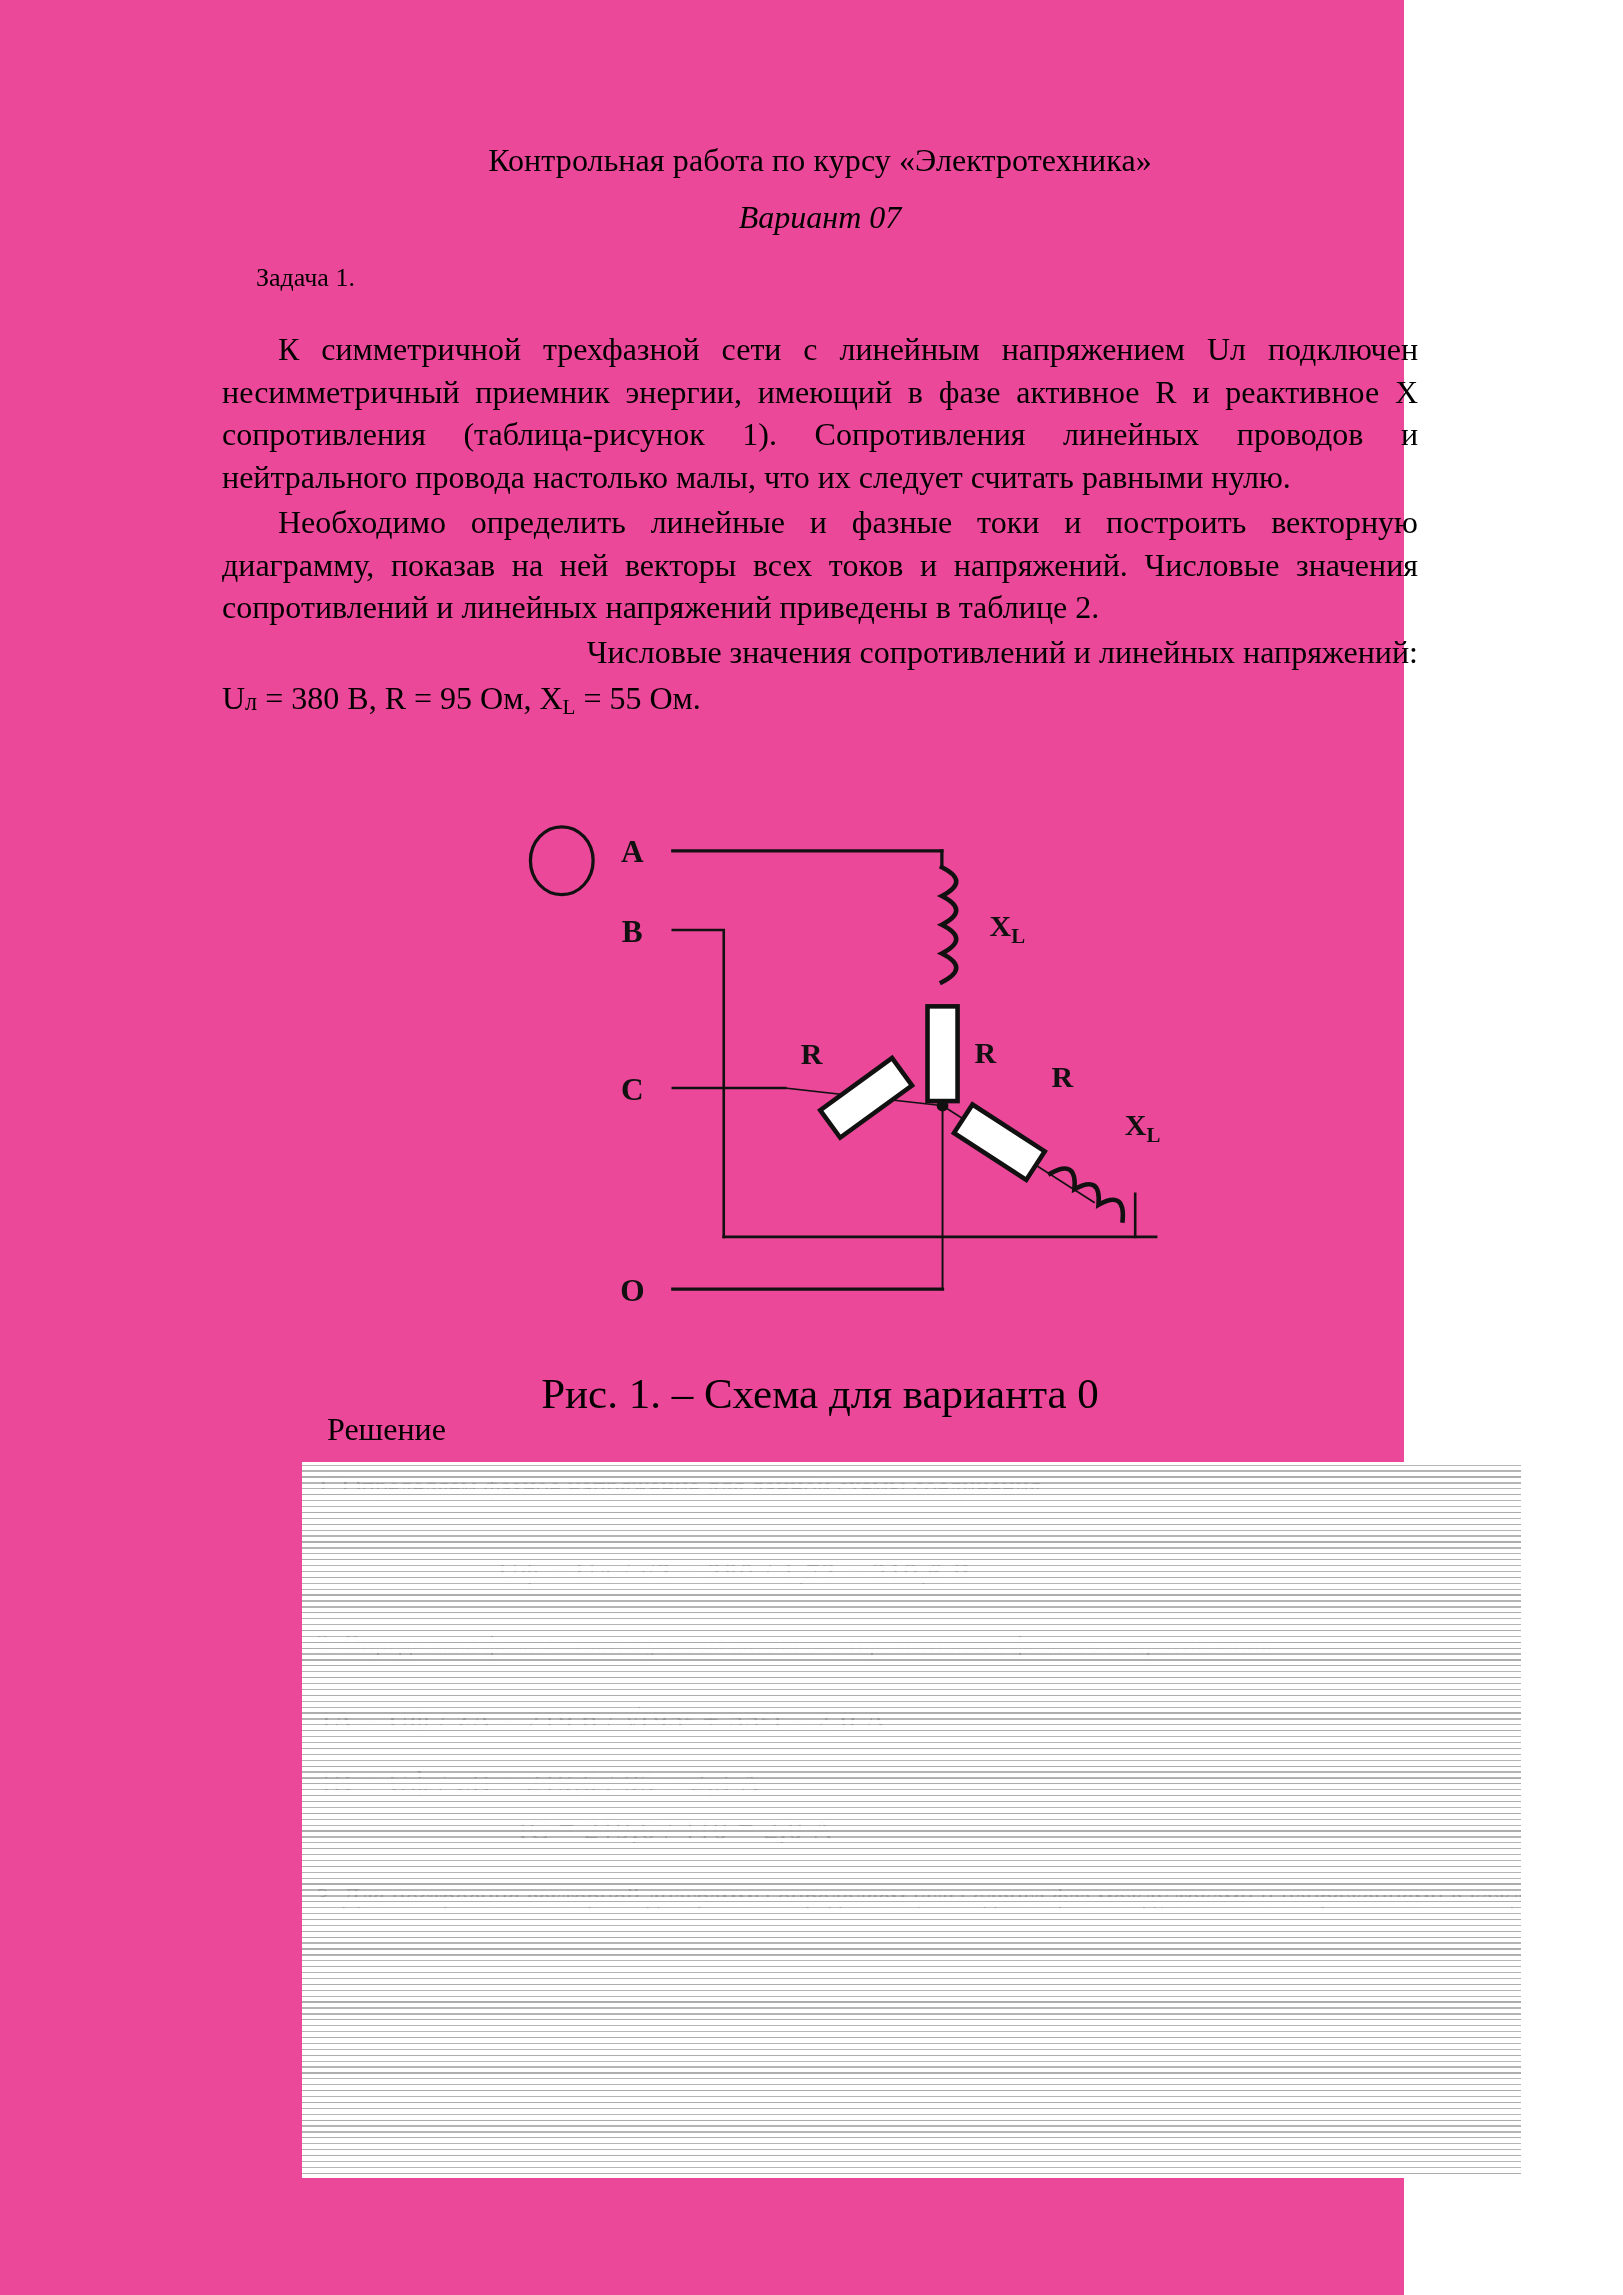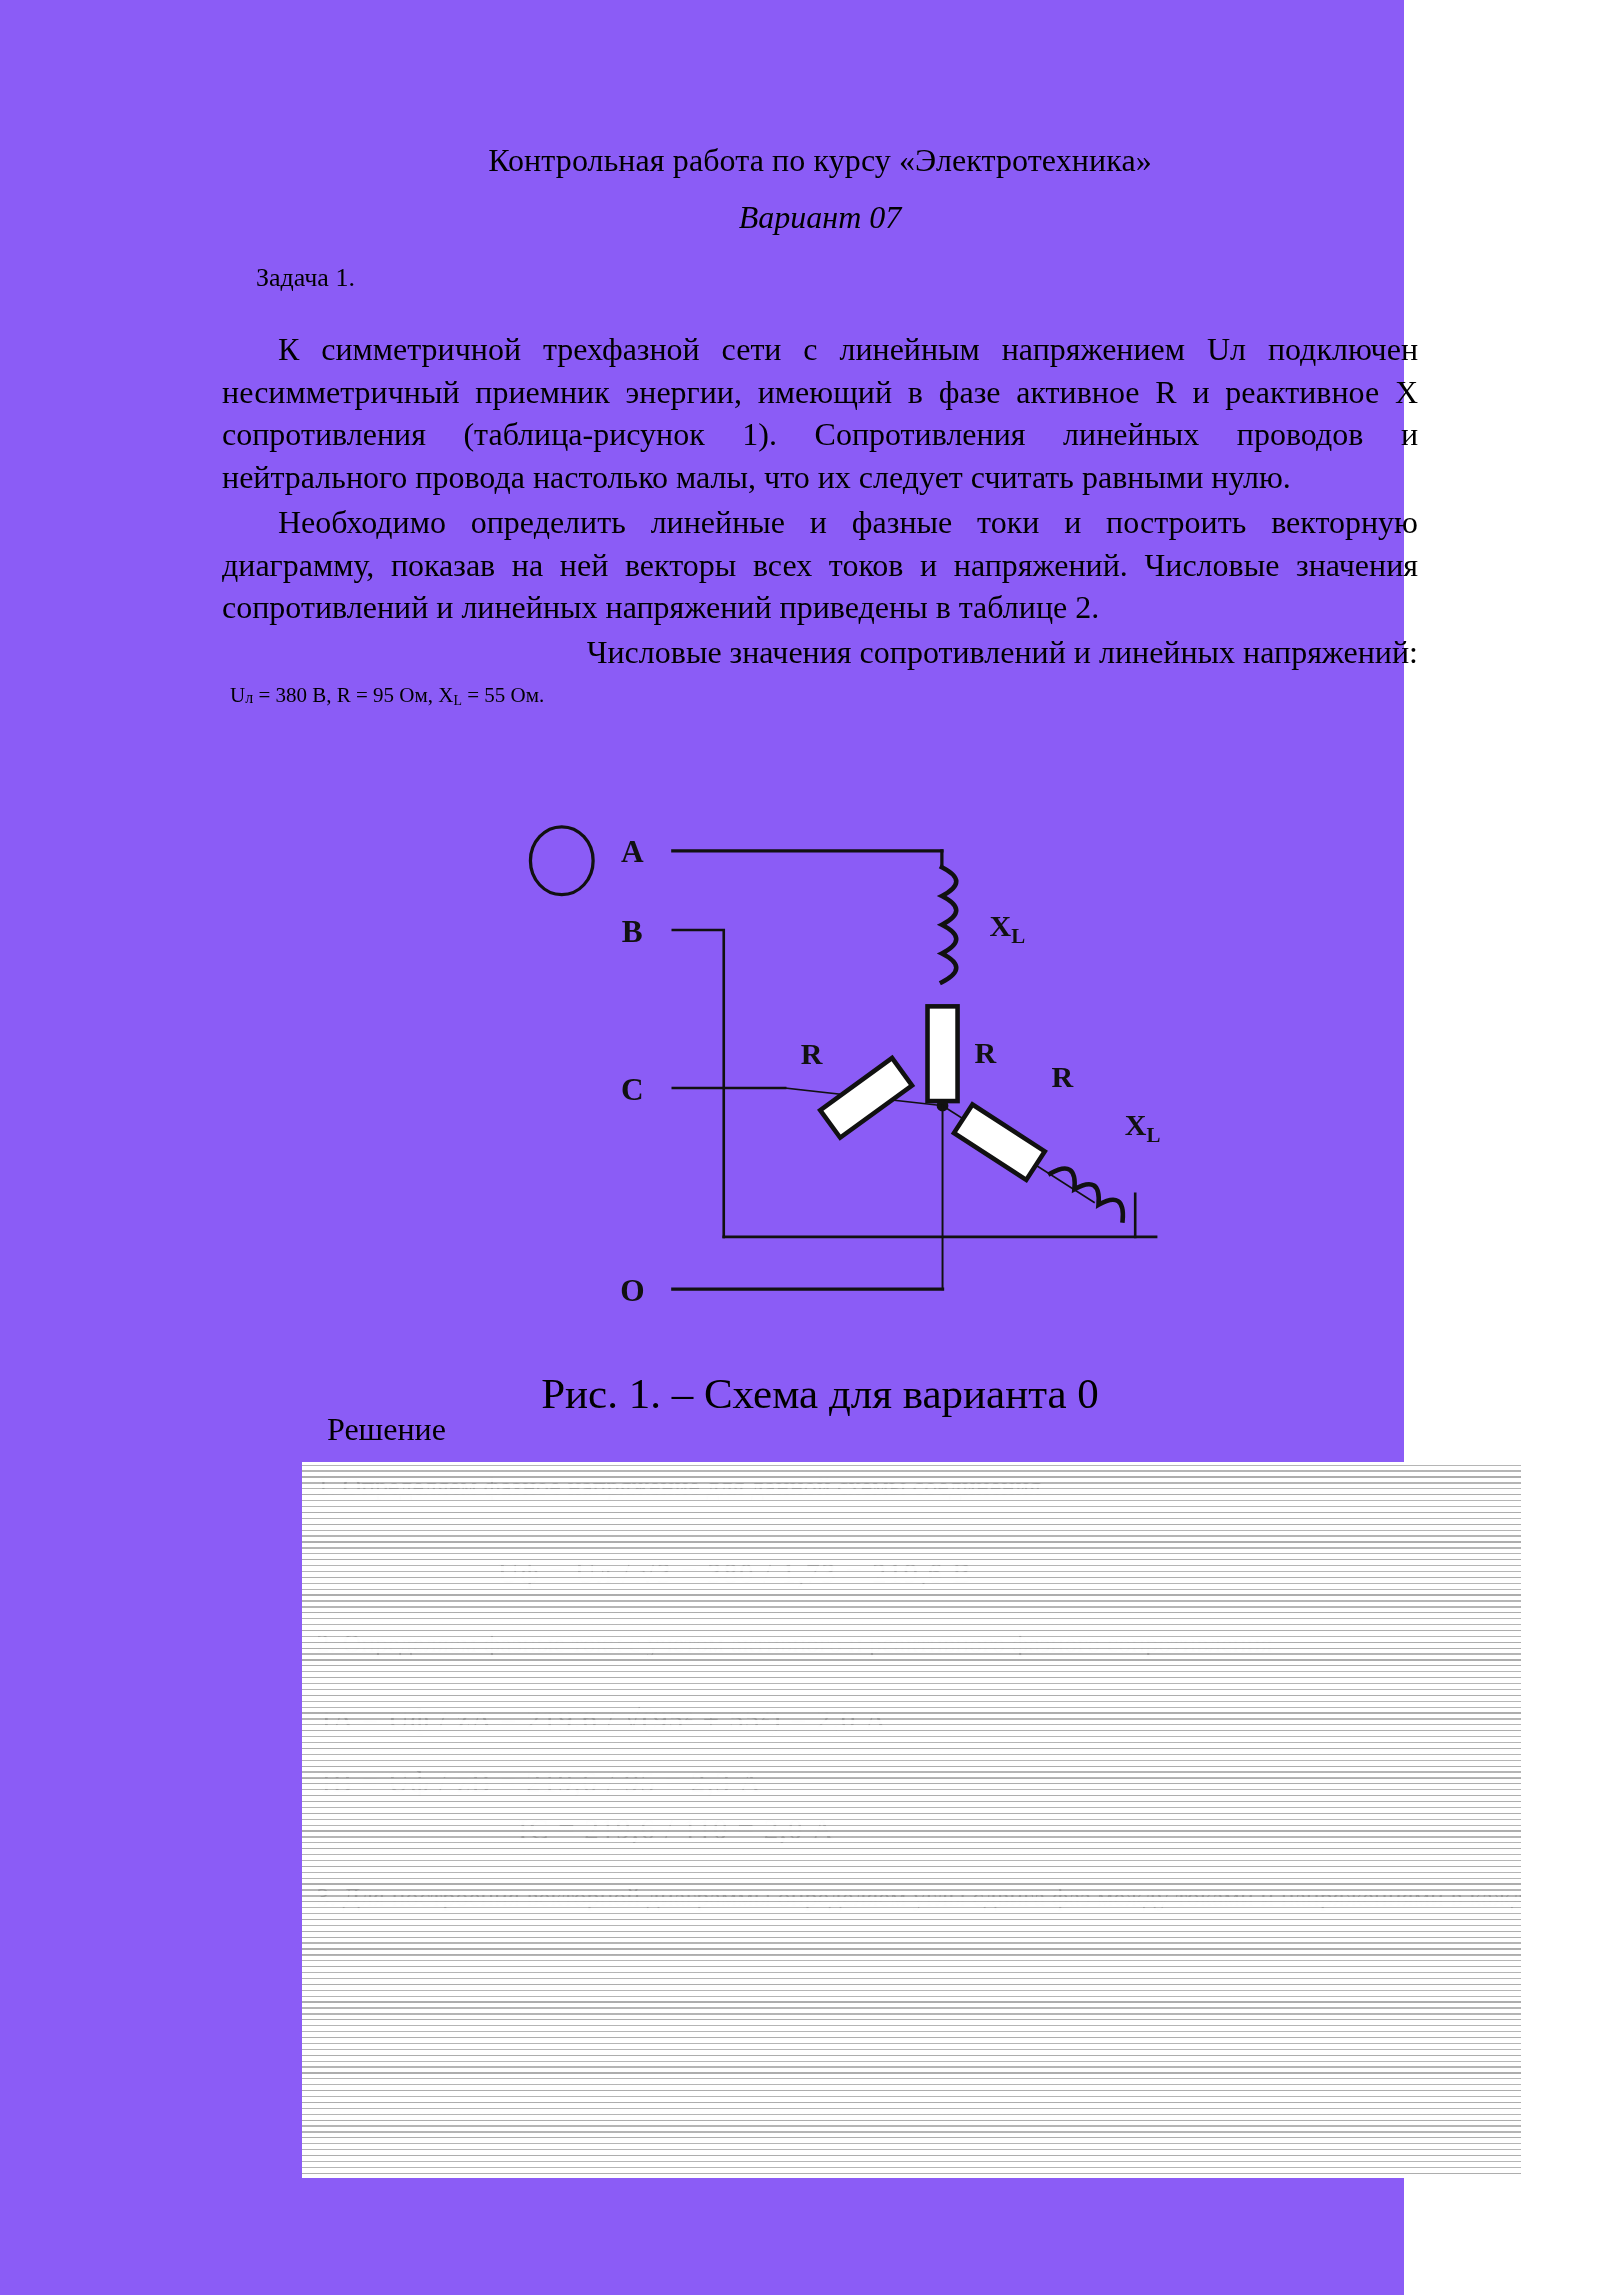--- a/index.html
+++ b/index.html
@@ -14,21 +14,21 @@
     font-family: "Liberation Serif", "DejaVu Serif", serif;
     color: #000000;
     overflow: hidden;
   }
 
   .page {
     position: absolute;
     left: 0; top: 0;
     width: 1404px;
     height: 2295px;
-    background: #8b5cf6;
+    background: #ec4899;
   }
 
   
   .doc-body {
     position: absolute;
     left: 222px;
     top: 140px;
     width: 1196px;
   }
 
@@ -57,23 +57,23 @@
     line-height: 1.33;
     text-align: justify;
     text-justify: inter-word;
     margin: 0 0 2.6px 0;
     text-indent: 56px;
   }
   .para.nojust {
     text-align: right;
   }
   .values-line {
-    font-size: 21px;
+    font-size: 32px;
     line-height: 1.33;
-    margin: 8px;
+    margin: 0;
     text-indent: 0;
   }
   sub { font-size: 0.66em; vertical-align: -0.22em; }
   .sm { font-size: 0.76em; vertical-align: -0.04em; }
 
   
   .figure {
     position: absolute;
     left: 503px;
     top: 820px;

